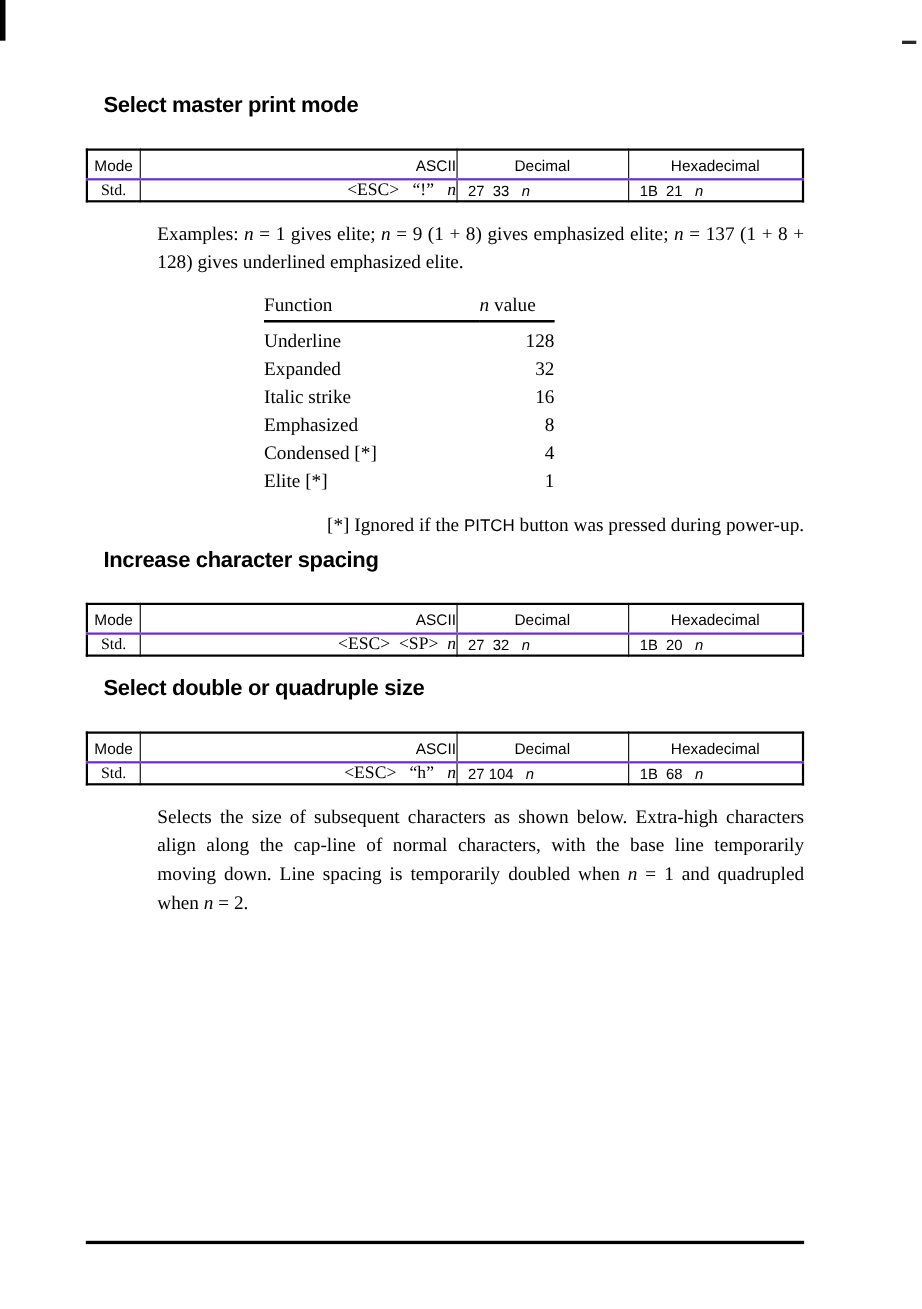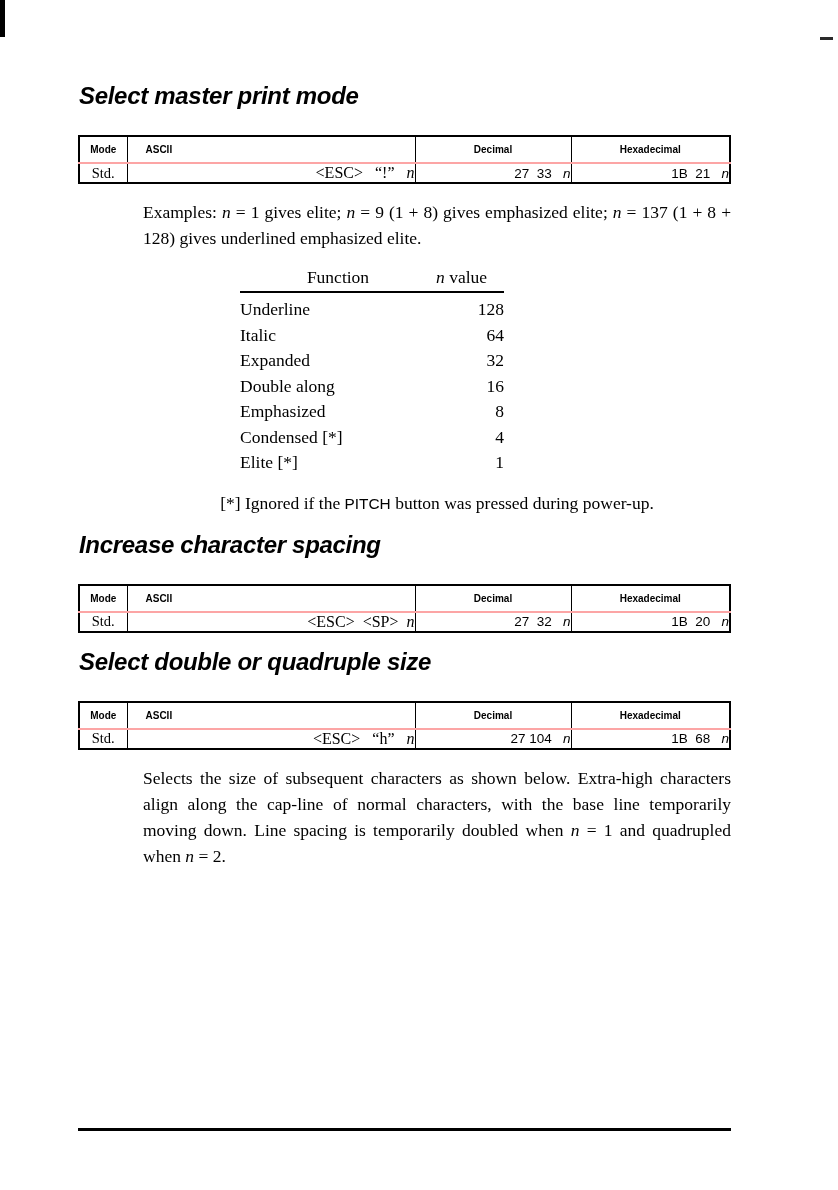--- a/index.html
+++ b/index.html
@@ -22,65 +22,65 @@
   .artifact-right {
     position:absolute; left:820px; top:37px;
     width:13px; height:3px; background:#2a2a2a;
   }
   .content {
     position:absolute; left:78px; top:0;
     width:653px; padding-top:82px;
   }
   .heading {
     font-family:"Liberation Sans", sans-serif;
-    font-style:italic; font-weight:bold;
-    font-size:24px; line-height:28px;
+    font-weight:bold;
+    font-size:20px; line-height:28px;
     letter-spacing:-0.3px;
-    margin:0 0 25px 1px;
+    margin:0 0 25px 16px;
   }
   table.cmd-table {
     width:100%; table-layout:fixed;
     border-collapse:collapse;
     border:2px solid #000;
     margin:0 0 15px 0;
   }
   .cmd-table th {
     font-family:"Liberation Sans", sans-serif;
-    font-size:10px; font-weight:bold;
-    height:27px; border-bottom:2px solid #fca5a5;
+    font-size:14px; font-weight:normal;
+    height:27px; border-bottom:2px solid #6d28d9;
     text-align:center; vertical-align:middle;
   }
   .cmd-table td {
     height:18px; vertical-align:middle;
     white-space:pre-wrap;
   }
   .cmd-table th + th, .cmd-table td + td { border-left:1.5px solid #000; }
   .w-mode { width:48px; }
   .w-ascii { width:288px; }
   .w-dec { width:156px; }
-  .cmd-table th.c-ascii { text-align:left; padding-left:18px; }
+  .cmd-table th.c-ascii { text-align:right; padding-left:4px; }
   .cmd-table td.c-mode { text-align:center; font-size:14.5px; }
   .cmd-table td.c-ascii { padding-left:18px; font-size:16px;text-align:right; }
   .cmd-table td.c-dec, .cmd-table td.c-hex {
     font-family:"Liberation Sans", sans-serif;
-    font-size:13.5px; padding-left:10px; text-align:right;
+    font-size:13.5px; padding-left:10px; text-align:left;
   }
   .body {
     font-size:17.5px; line-height:26px;
     text-align:justify;
     margin:0 0 16px 65px;
   }
-  .note { text-align:center; margin-bottom:14px; }
+  .note { text-align:right; margin-bottom:3px; }
   table.fn-table {
     border-collapse:collapse;
     margin:4px 0 14px 162px;
     font-size:17.5px;
   }
   .fn-table th {
-    font-weight:normal; text-align:center;
+    font-weight:normal; text-align:left;
     border-bottom:2px solid #000;
     padding-bottom:3px;
   }
   .fn-table th.fn-val { text-align:left; }
   .fn-table td { line-height:25.5px; vertical-align:bottom; }
   .fn-table .fn-name { width:196px; }
   .fn-table .fn-val { width:68px; text-align:right; }
   .fn-table tbody tr:first-child td { padding-top:4px;margin-left:14px; }
   .footer-rule {
     position:absolute; left:78px; top:1128px;
@@ -138,29 +138,25 @@
             <th class="fn-name"><span>Function</span></th>
             <th class="fn-val"><span style="font-style: italic;">n</span><span> value</span></th>
           </tr>
         </thead>
         <tbody>
           <tr>
             <td class="fn-name">Underline</td>
             <td class="fn-val">128</td>
           </tr>
           <tr>
-            <td class="fn-name">Italic</td>
-            <td class="fn-val">64</td>
-          </tr>
-          <tr>
             <td class="fn-name">Expanded</td>
             <td class="fn-val">32</td>
           </tr>
           <tr>
-            <td class="fn-name">Double along</td>
+            <td class="fn-name">Italic strike</td>
             <td class="fn-val">16</td>
           </tr>
           <tr>
             <td class="fn-name">Emphasized</td>
             <td class="fn-val">8</td>
           </tr>
           <tr>
             <td class="fn-name">Condensed [*]</td>
             <td class="fn-val">4</td>
           </tr>

